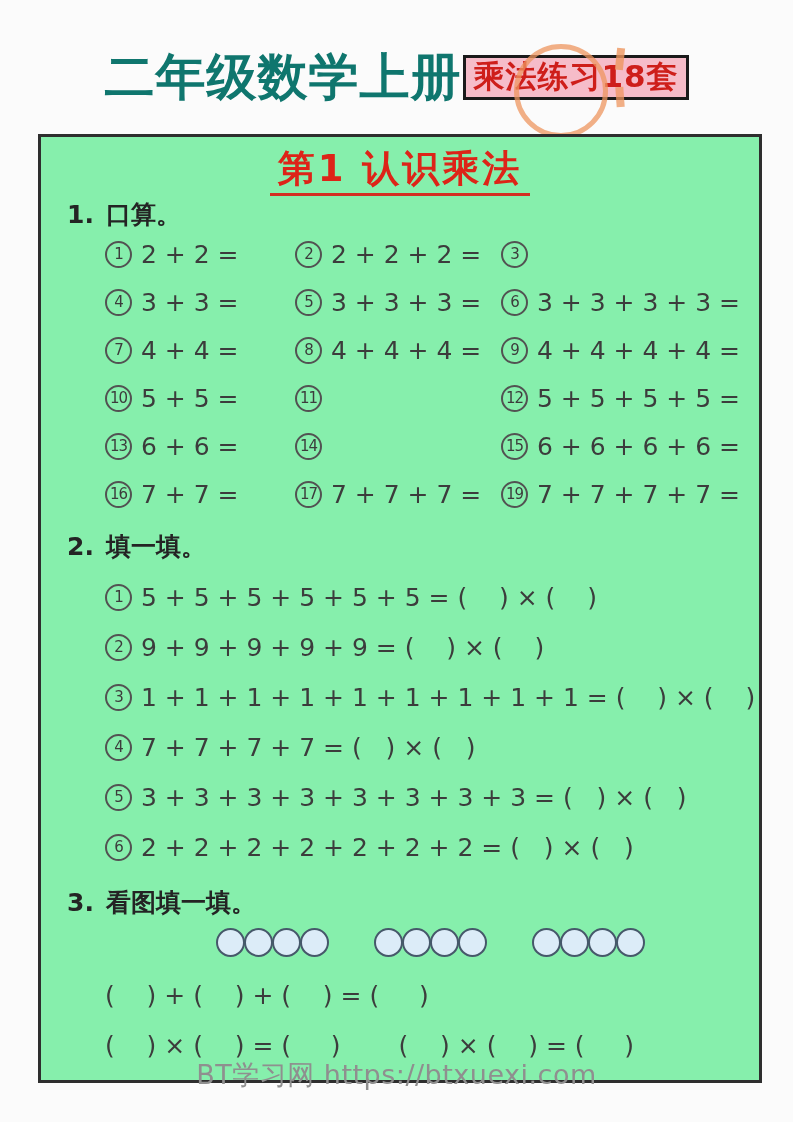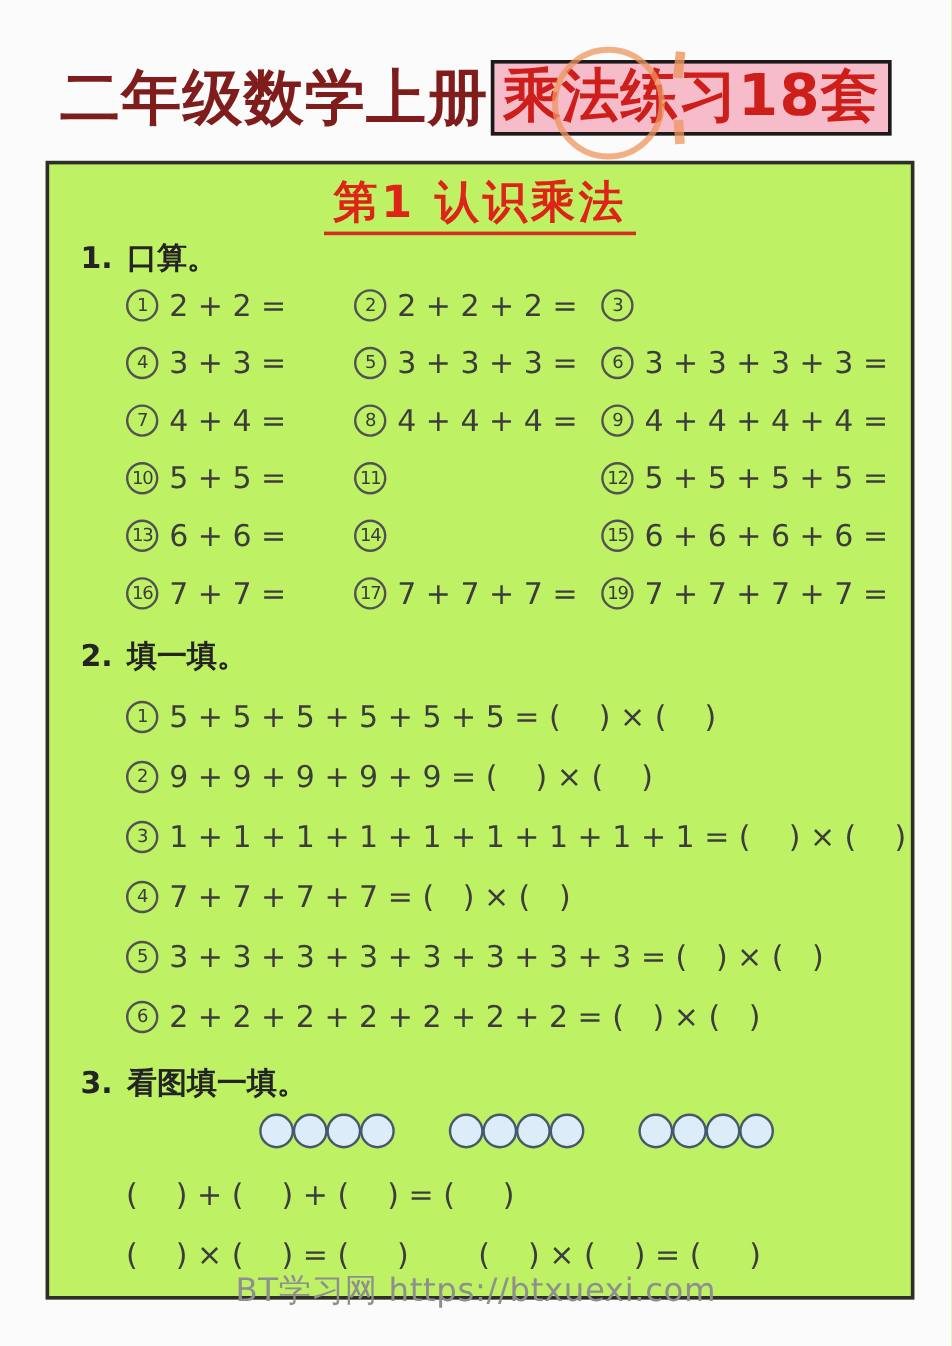--- a/index.html
+++ b/index.html
@@ -8,47 +8,47 @@
     background:#fbfbfb;overflow:hidden;
     font-family:"DejaVu Sans","Liberation Sans",sans-serif;
     color:#3c3c3c;
   }
   
   .title-row{
     position:absolute;top:50px;left:0;width:100%;
     display:flex;justify-content:center;align-items:center;
   }
   .title-prefix{
-    font-size:50px;font-weight:900;color:#7f1d1d;letter-spacing:1px;
+    font-size:50px;font-weight:900;color:#0f766e;letter-spacing:1px;
     line-height:1.1;
   }
   .title-badge{
     position:relative;margin-left:2px;
     background:#f6bcc9;border:3px solid #1a1a1a;
     padding:1px 7px 3px 7px;
-    font-size:48px;font-weight:900;color:#ce1e1a;letter-spacing:1px;
+    font-size:31px;font-weight:900;color:#ce1e1a;letter-spacing:1px;
     line-height:1.1;
   }
   .badge-circle{
     position:absolute;left:48px;top:-14px;width:84px;height:84px;
     border:5px solid rgba(238,150,95,0.75);border-radius:50%;
     pointer-events:none;
   }
   .badge-tick1{
     position:absolute;left:150px;top:-10px;width:8px;height:22px;
     background:rgba(238,150,95,0.8);transform:rotate(6deg);
   }
   .badge-tick2{
     position:absolute;left:150px;bottom:-10px;width:8px;height:20px;
     background:rgba(238,150,95,0.75);transform:rotate(-4deg);
   }
   
   .content-box{
     position:absolute;left:38px;top:134px;width:724px;height:949px;
-    box-sizing:border-box;border:3px solid #2e2e2e;background:#bef264;
+    box-sizing:border-box;border:3px solid #2e2e2e;background:#86efac;
   }
   .heading-wrap{text-align:center;margin-top:10px;}
   .heading{
     display:inline-block;font-size:37px;font-weight:900;color:#dd2418;
     border-bottom:3px solid #d42e22;padding:0 8px 2px 8px;letter-spacing:3px;
     line-height:1.2;
   }
   .sec-label{
     margin:2px 0 0 26px;font-size:25px;font-weight:700;color:#242424;
     display:flex;gap:12px;align-items:baseline;height:30px;

